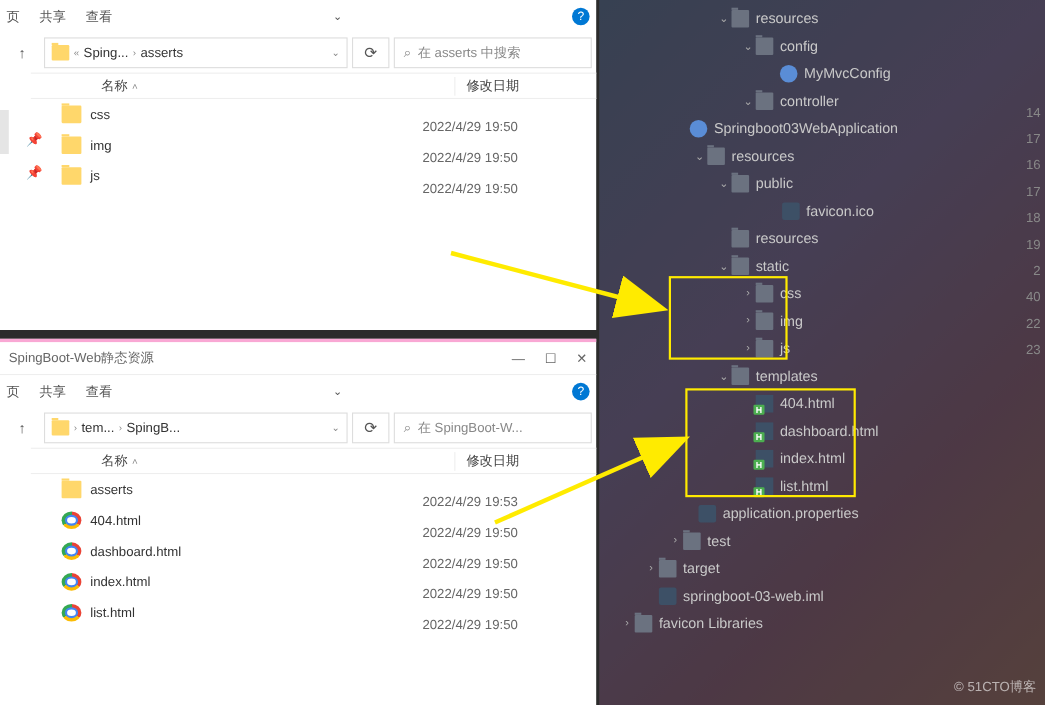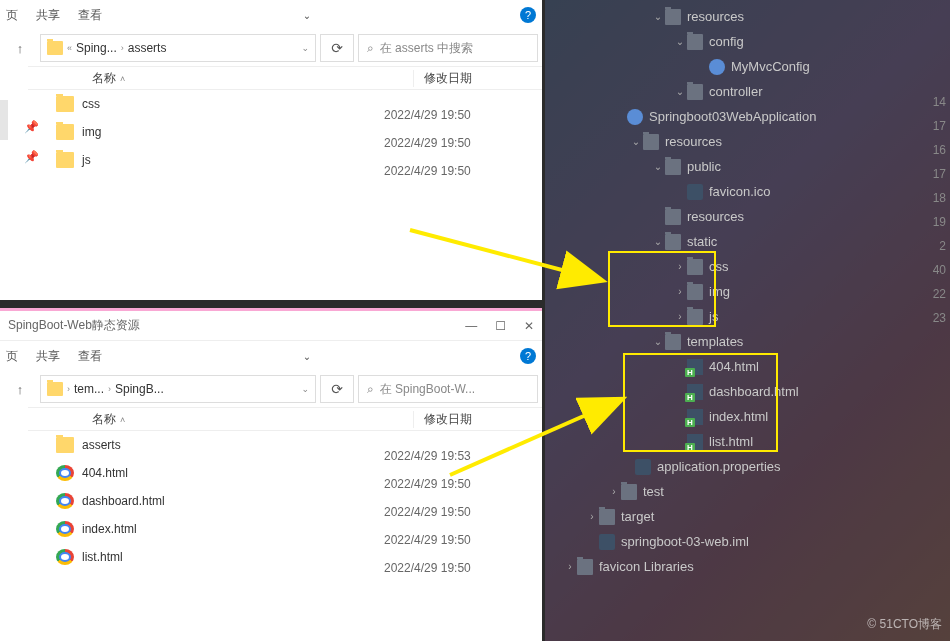--- a/index.html
+++ b/index.html
@@ -96,21 +96,21 @@
       <div class="ide-row" style="padding-left: 84px;">
         <span class="ide-chevron">⌄</span>
         <span class="ide-icon ide-folder"></span>
         <span>resources</span>
       </div>
       <div class="ide-row" style="padding-left: 106px;">
         <span class="ide-chevron">⌄</span>
         <span class="ide-icon ide-folder"></span>
         <span>public</span>
       </div>
-      <div class="ide-row" style="padding-left: 128px;">
+      <div class="ide-row" style="padding-left: 128px; margin-left: 24px;">
         <span class="ide-chevron"></span>
         <span class="ide-icon ide-file"></span>
         <span>favicon.ico</span>
       </div>
       <div class="ide-row" style="padding-left: 106px;">
         <span class="ide-chevron"></span>
         <span class="ide-icon ide-folder"></span>
         <span>resources</span>
       </div>
       <div class="ide-row" style="padding-left: 106px;">

